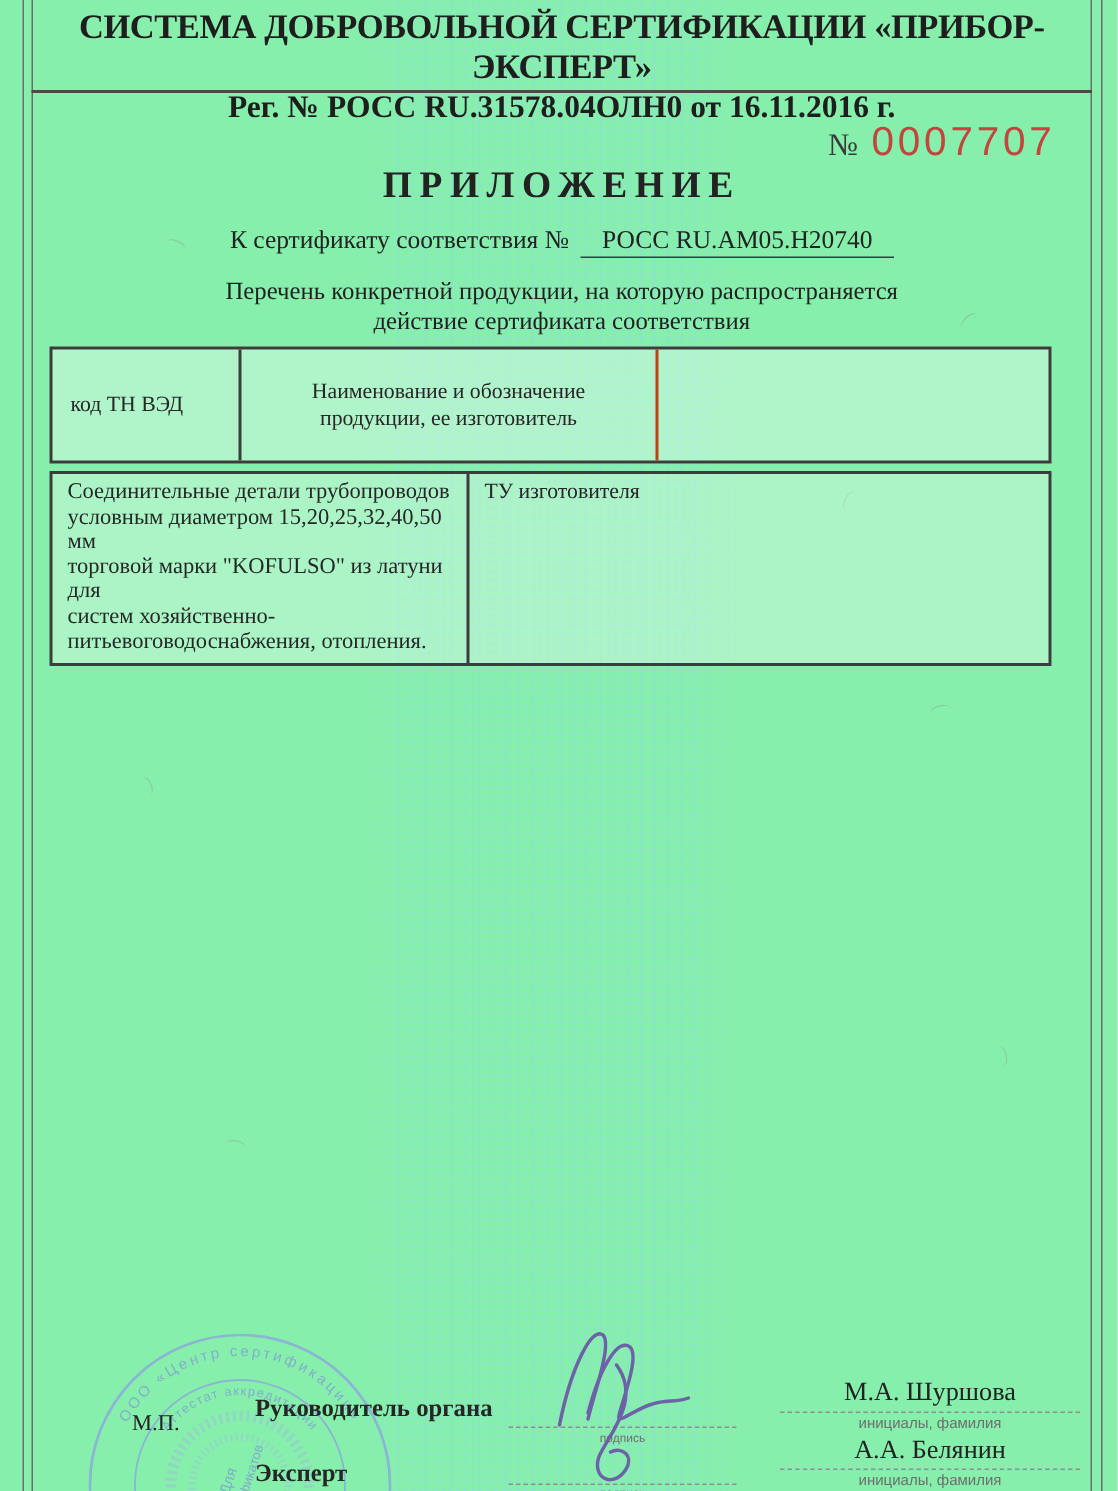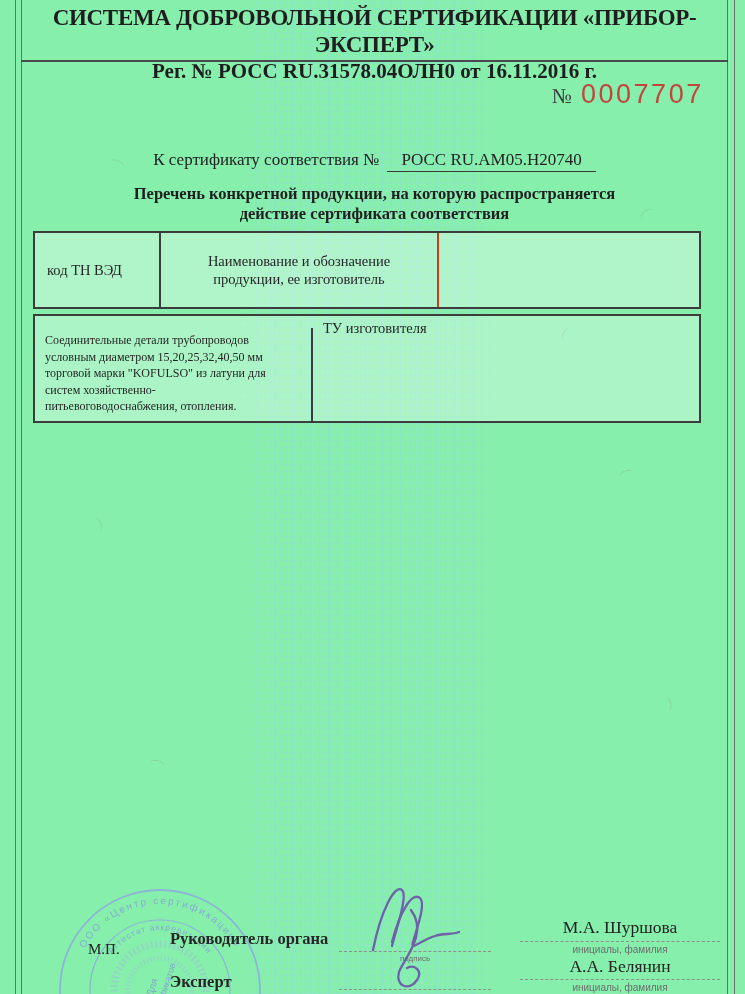--- a/index.html
+++ b/index.html
@@ -39,38 +39,38 @@
   .docnum .pref{font-size:21px;color:#3a3a3a;}
   .docnum .num{font-family:"Liberation Sans", sans-serif;font-size:27px;letter-spacing:2.5px;color:#c2453e;}
 
   .title{position:absolute;left:22px;top:110px;width:705px;text-align:center;
          font-size:25px;font-weight:bold;letter-spacing:5px;color:#222;}
 
   .certline{position:absolute;left:22px;top:150px;width:705px;text-align:center;font-size:17px;color:#222;}
   .certline .val{display:inline-block;border-bottom:1px solid #3a3a3a;padding:0 14px 1px 14px;margin-left:8px;}
 
   .purpose{position:absolute;left:22px;top:184px;width:705px;text-align:center;
-           font-weight:bold;font-size:16.5px;line-height:19.5px;color:#1f1f1f;white-space:pre-line;}
+           font-weight:normal;font-size:16.5px;line-height:19.5px;color:#1f1f1f;white-space:pre-line;}
 
   
   .tblh{position:absolute;left:33px;top:231px;width:668px;height:78px;
         border:2px solid #3c3c3c;box-sizing:border-box;display:flex;background:rgba(255,255,255,0.35);}
   .tblh .c1{width:126px;border-right:2px solid #3c3c3c;box-sizing:border-box;display:flex;flex-direction:column;}
   .tblh .c1 .half{flex:1;display:flex;align-items:center;padding-left:12px;font-size:14.5px;}
   .tblh .c1 .half.top{border-bottom:2px solid #3c3c3c;}
   .tblh .c2{width:278px;border-right:2px solid #c2410c;box-sizing:border-box;}
   .tblh .c3{flex:1;}
   .cellcenter{display:flex;align-items:center;justify-content:center;text-align:center;
               font-size:14.5px;line-height:18px;white-space:pre-line;height:100%;}
 
   .tblb{position:absolute;left:33px;top:314px;width:668px;min-height:86px;
         border:2px solid #3c3c3c;box-sizing:border-box;display:flex;background:rgba(255,255,255,0.30);}
   .tblb .c1{width:126px;border-right:2px solid #3c3c3c;box-sizing:border-box;padding:4px 6px 6px 8px;font-size:14.5px;}
   .tblb .c2{width:278px;border-right:2px solid #3c3c3c;box-sizing:border-box;padding:4px 9px 6px 10px;
-            font-size:12px;line-height:16.6px;white-space:pre-line;margin-top:12px;}
+            font-size:15px;line-height:16.6px;white-space:pre-line;}
   .tblb .c3{flex:1;padding:4px 6px 6px 10px;font-size:14.5px;}
 
   
   .mp{position:absolute;left:88px;top:941px;font-size:15px;color:#222;z-index:4;text-align:center;}
   .role1{position:absolute;left:170px;top:929px;font-size:16.5px;font-weight:bold;z-index:4;}
   .role2{position:absolute;left:170px;top:972px;font-size:16.5px;font-weight:bold;z-index:4;}
   .sigline{position:absolute;height:0;border-bottom:1px dashed #8f8f8f;width:152px;left:339px;z-index:2;}
   .sl1{top:951px}.sl2{top:989px}
   .slabel{position:absolute;left:339px;width:152px;text-align:center;
           font-family:"Liberation Sans", sans-serif;font-size:8px;color:#6e6e6e;z-index:2;}
@@ -110,20 +110,21 @@
   <div class="hdr">
     <div class="l1">СИСТЕМА ДОБРОВОЛЬНОЙ СЕРТИФИКАЦИИ «ПРИБОР-ЭКСПЕРТ»</div>
     <div class="l2">Рег. № РОСС RU.31578.04ОЛН0 от 16.11.2016 г.</div>
   </div>
 
   <div class="docnum">
     <span class="pref">№</span>
     <span class="num">0007707</span>
   </div>
 
+  <div class="title">ПРИЛОЖЕНИЕ</div>
 
   <div class="certline">
     <span>К сертификату соответствия №</span><span class="val">РОСС RU.АМ05.Н20740</span>
   </div>
 
   <div class="purpose">Перечень конкретной продукции,  на которую распространяется
 действие сертификата соответствия</div>
 
   <div class="tblh">
     <div class="c1">

